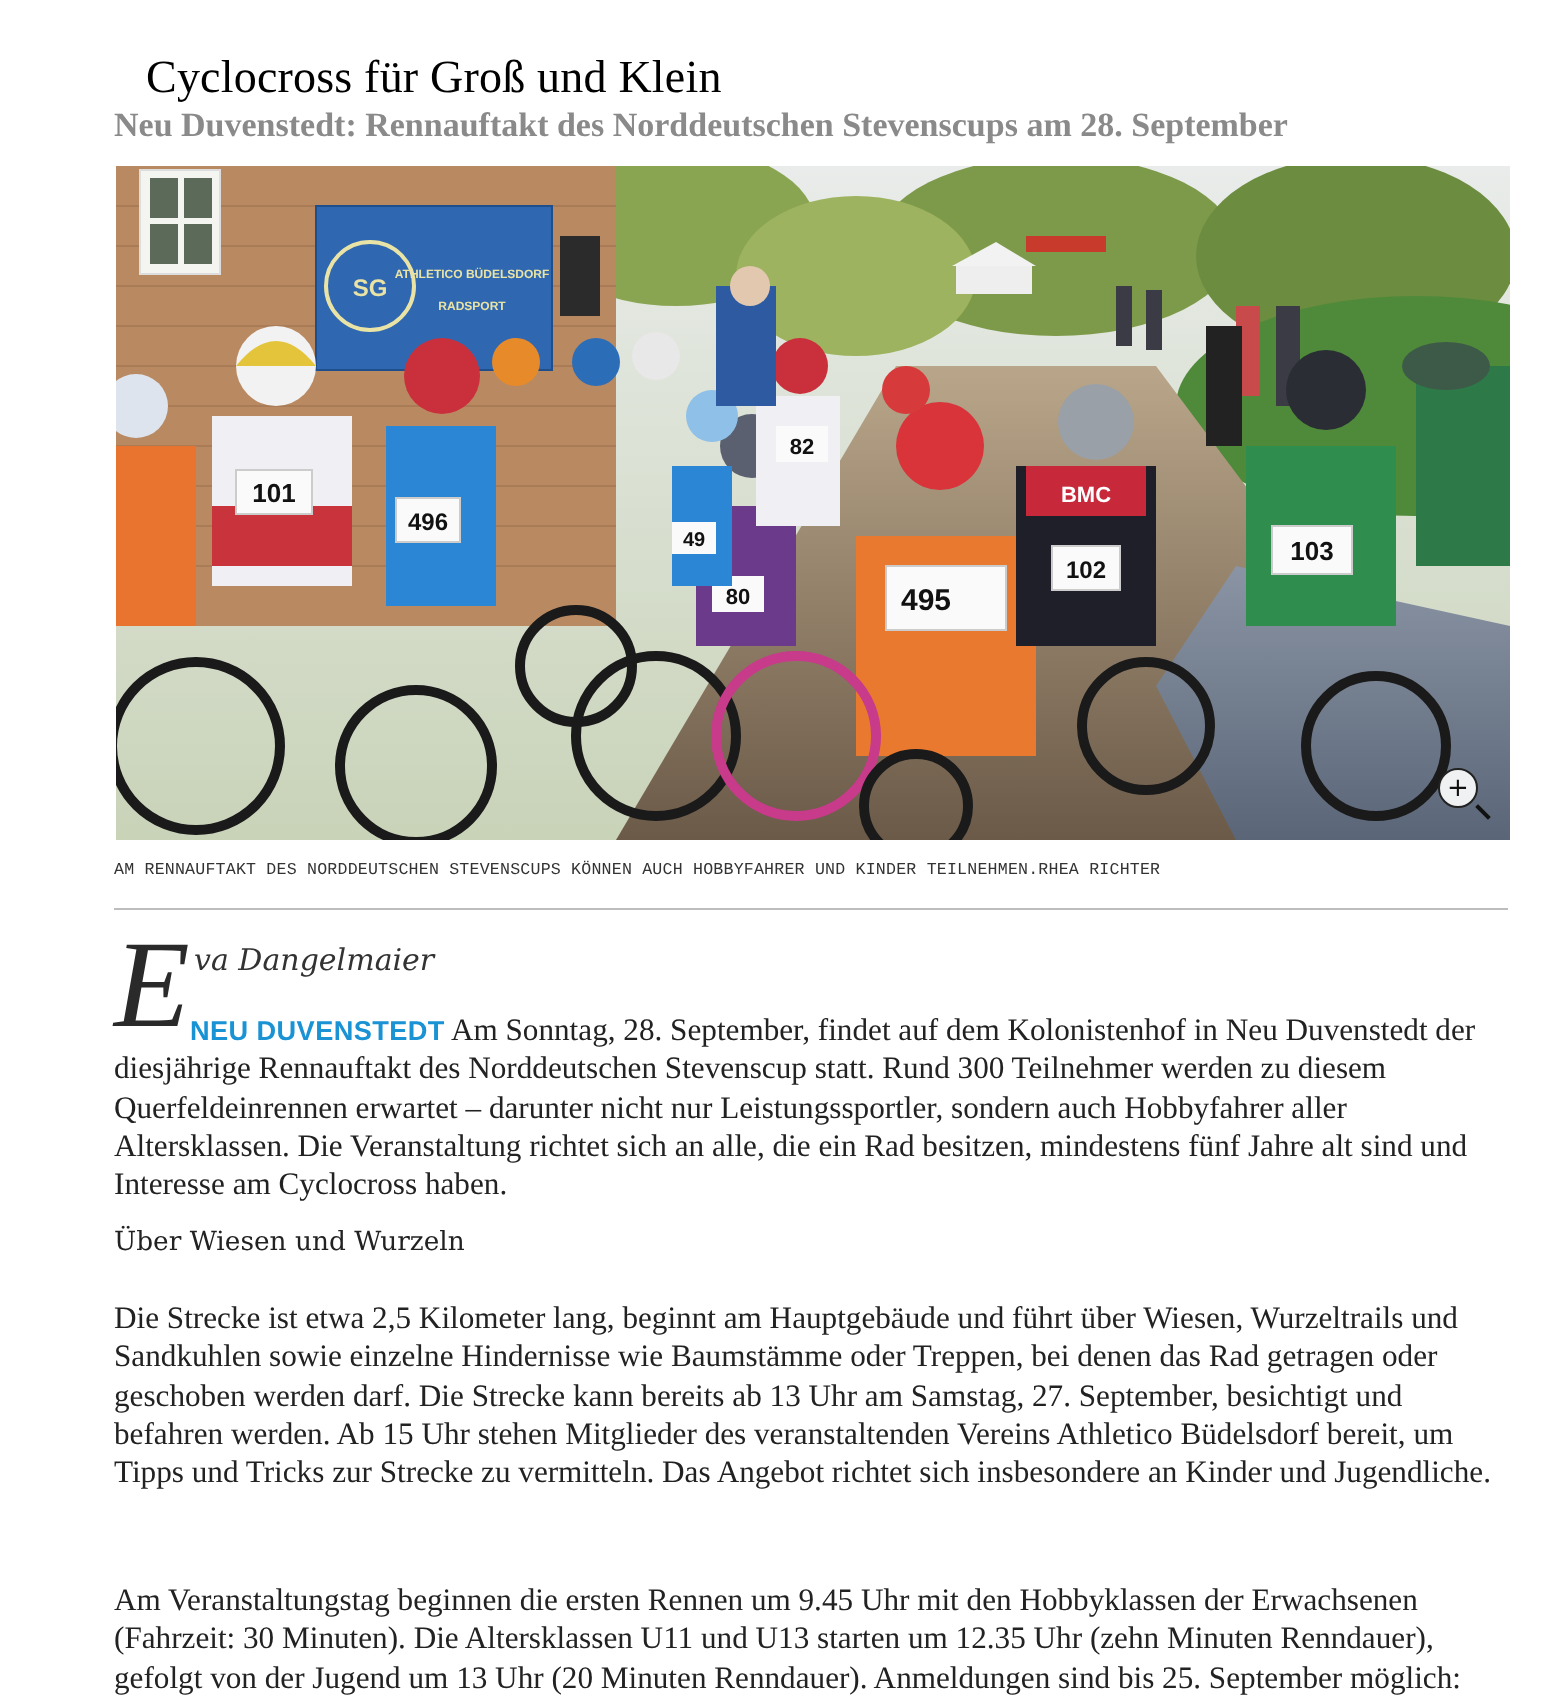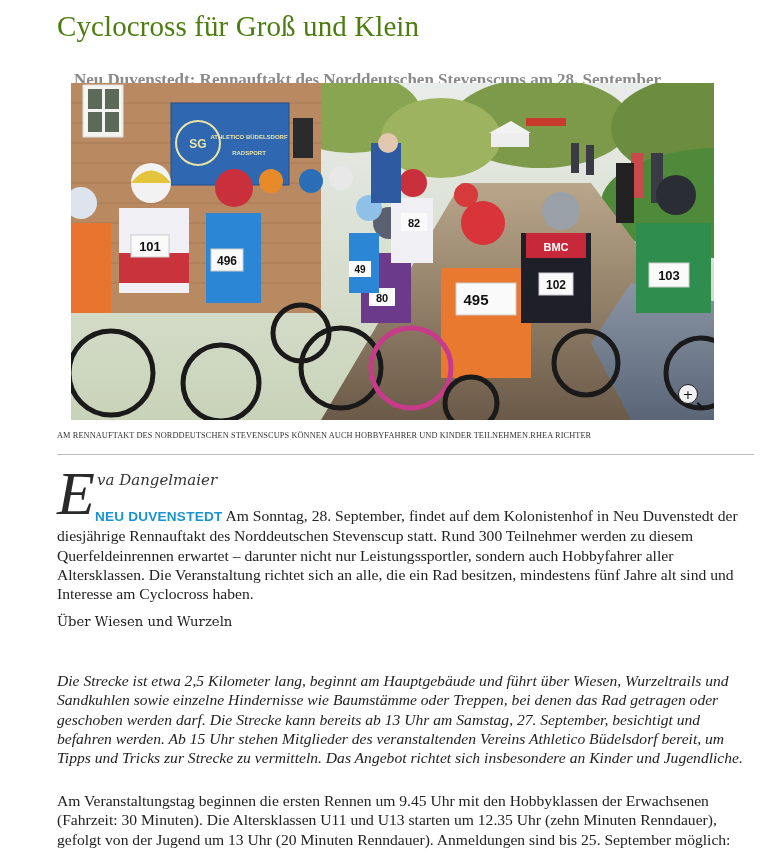--- a/index.html
+++ b/index.html
@@ -1,32 +1,32 @@
 <!DOCTYPE html>
 <html><head>
 <meta charset="utf-8">
 <style>
   html, body { margin: 0; padding: 0; background: #ffffff; }
   body { width: 778px; height: 852px; overflow: hidden; position: relative; font-family: "DejaVu Serif", serif; color: #222; }
   .article { position: absolute; left: 57px; top: 0; width: 697px; }
-  .title { margin: 0; position: absolute; top: 10px; left: 0; font-family: "Liberation Serif", serif; font-weight: normal; font-size: 29px; color: #4d7c0f; letter-spacing: 0.1px; white-space: nowrap; }
-  .subtitle { margin: 17px; position: absolute; top: 53px; left: 0; font-family: "Liberation Serif", serif; font-size: 17px; color: #8a8a8a; white-space: nowrap; }
-  .photo { position: absolute; top: 83px; left: 14px; width: 643px; height: 337px; overflow: hidden; background: #fdba74; }
+  .title { margin: 16px; position: absolute; top: 10px; left: 0; font-family: "Liberation Serif", serif; font-weight: normal; font-size: 23px; color: #000000; letter-spacing: 0.1px; white-space: nowrap; }
+  .subtitle { margin: 0; position: absolute; top: 53px; left: 0; font-family: "Liberation Serif", serif; font-size: 17px; color: #8a8a8a; white-space: nowrap; }
+  .photo { position: absolute; top: 83px; left: 1px; width: 697px; height: 337px; overflow: hidden; background: #fdba74; }
   .photo svg { display: block; }
   .zoom-btn { position: absolute; right: 16px; bottom: 16px; width: 18px; height: 18px; border-radius: 50%; border: 1.5px solid #222; background: rgba(255,255,255,0.9); display: flex; align-items: center; justify-content: center; font-family: "DejaVu Sans", sans-serif; font-size: 13px; line-height: 1; color: #111; cursor: pointer; }
   .zoom-btn::after { content: ""; position: absolute; width: 9px; height: 2px; background: #111; right: -8px; bottom: -4px; transform: rotate(45deg); }
-  .caption { position: absolute; top: 431px; left: 0; font-family: Liberation Serif, serif; font-size: 8.3px; color: #333; letter-spacing: 0.1px; white-space: nowrap; }
+  .caption { position: absolute; top: 431px; left: 0; font-family: Liberation Mono, monospace; font-size: 8.3px; color: #333; letter-spacing: 0.1px; white-space: nowrap; }
   .divider { position: absolute; top: 454px; left: 0; width: 697px; height: 1px; background: #bdbdbd; border: 0; margin: 0; }
   .dropcap { position: absolute; top: 462px; left: 0; font-family: "Liberation Serif", serif; font-style: italic; font-size: 62px; line-height: 62px; color: #2a2a2a; }
   .author { position: absolute; top: 471px; left: 40px; font-family: "DejaVu Serif", serif; font-style: italic; font-size: 15px; color: #333; }
   .body-text { position: absolute; left: 0; width: 697px; font-family: "Liberation Serif", serif; font-size: 15.6px; line-height: 19.3px; color: #222; margin: 0; }
   .p1 { top: 506px; text-indent: 38px; }
   .dateline { color: #1a93d4; font-weight: bold; font-family: "Liberation Sans", sans-serif; font-size: 13.6px; letter-spacing: 0.2px; text-align: right; }
   .subhead { position: absolute; top: 614px; left: 0; margin: 0; font-family: "DejaVu Serif", serif; font-weight: normal; font-size: 13.2px; color: #222; }
-  .p2 { top: 671px; font-style: italic; }
+  .p2 { top: 650px; }
   .p3 { top: 791px; }
 </style>
 </head>
 <body>
 
 <div class="article">
   <h1 class="title">Cyclocross für Groß und Klein</h1>
   <h2 class="subtitle">Neu Duvenstedt: Rennauftakt des Norddeutschen Stevenscups am 28. September</h2>
 
   <div class="photo">

